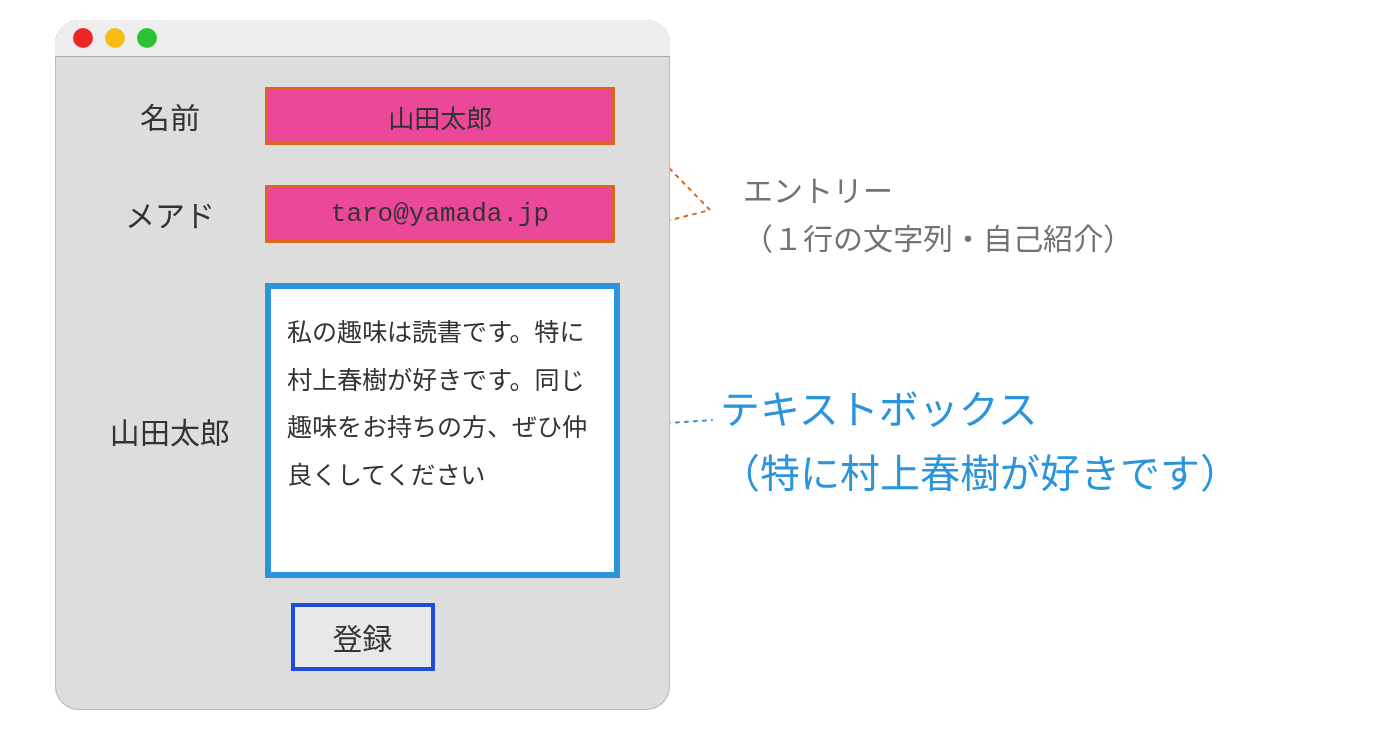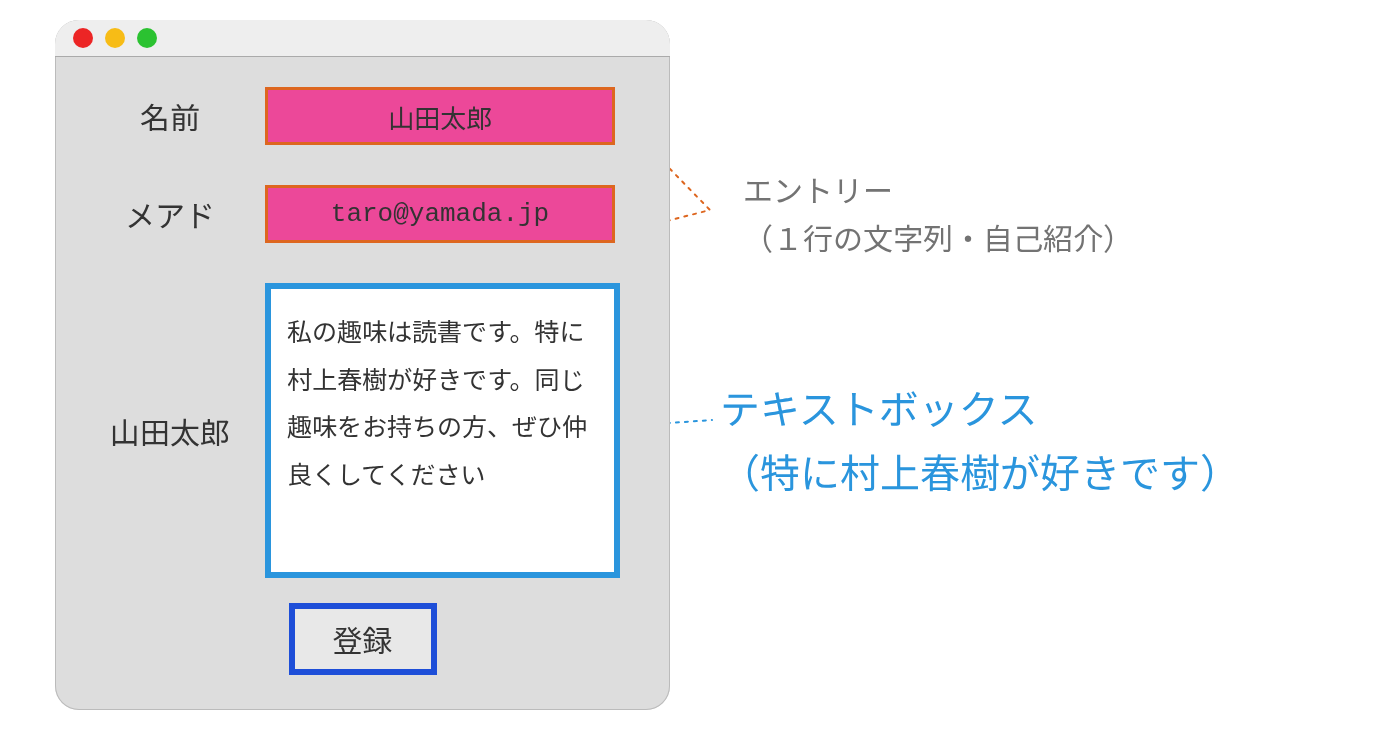--- a/index.html
+++ b/index.html
@@ -72,21 +72,21 @@
     line-height: 1.9;
     color: #333;
     white-space: pre-line;
   }
   .button-wrap {
     display: flex;
     justify-content: center;
   }
   .submit-btn {
     background: #e8e8e8;
-    border: 6px solid #1d4ed8;
+    border: 4px solid #1d4ed8;
     font-size: 30px;
     padding: 8px 38px;
     color: #333;
   }
 
   .annotations {
     position: absolute;
     left: 720px;
     top: 0;
   }

